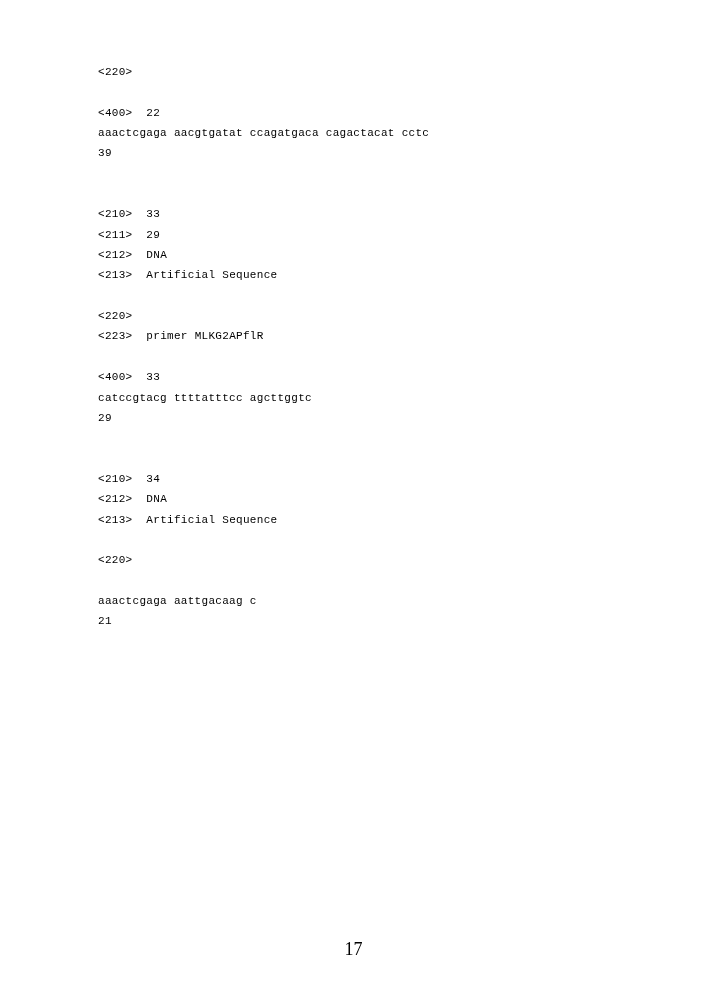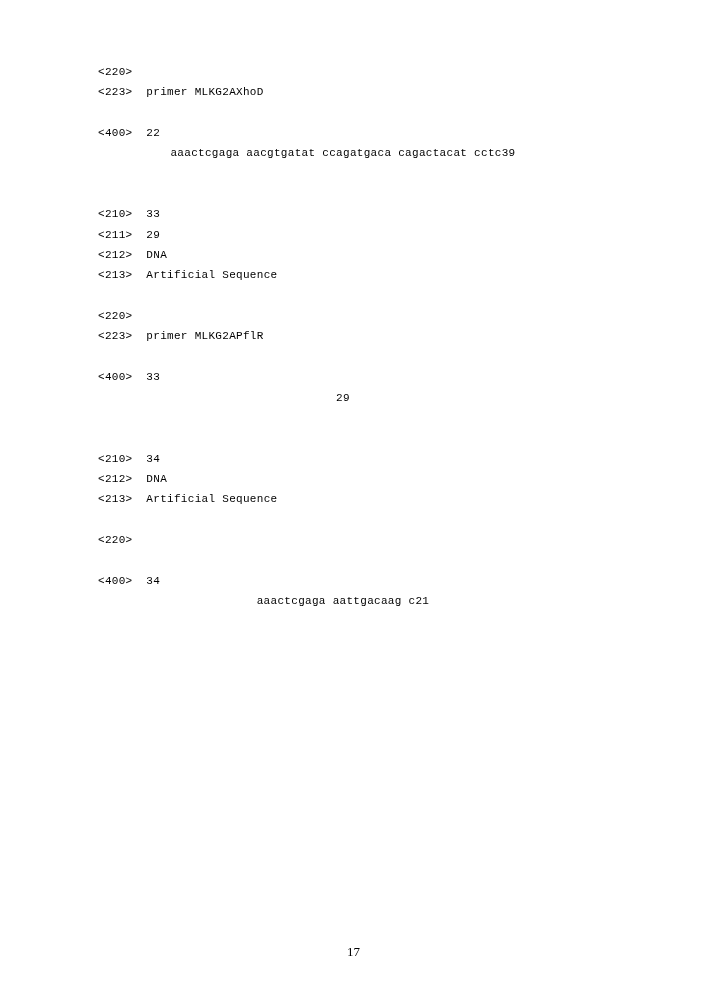--- a/index.html
+++ b/index.html
@@ -18,61 +18,60 @@
     }
     .line {
       white-space: pre;
       letter-spacing: 0.3px;
     }
     .seq-line {
       display: flex;
       justify-content: center;
       white-space: pre;
       letter-spacing: 0.3px;
+      flex-direction: column;
     }
     .page-number {
       position: absolute;
       bottom: 40px;
       left: 0;
       width: 100%;
       text-align: center;
       font-family: "Times New Roman", Times, serif;
-      font-size: 13px;
+      font-size: 18px;
     }
   </style>
 </head>
 <body>
 
 <div class="content">
 
   <div class="line"><span>&lt;220&gt;</span></div>
-  <div class="line"><span>&lt;223&gt;</span>  <span>primer MLKG2AXhoD</span></div>
   <div class="line"> </div>
   <div class="line"><span>&lt;400&gt;</span>  <span>22</span></div>
   <div class="seq-line"><span>aaactcgaga aacgtgatat ccagatgaca cagactacat cctc</span><span>39</span></div>
   <div class="line"> </div>
   <div class="line"> </div>
 
   <div class="line"><span>&lt;210&gt;</span>  <span>33</span></div>
   <div class="line"><span>&lt;211&gt;</span>  <span>29</span></div>
   <div class="line"><span>&lt;212&gt;</span>  <span>DNA</span></div>
   <div class="line"><span>&lt;213&gt;</span>  <span>Artificial Sequence</span></div>
   <div class="line"> </div>
   <div class="line"><span>&lt;220&gt;</span></div>
   <div class="line"><span>&lt;223&gt;</span>  <span>primer MLKG2APflR</span></div>
   <div class="line"> </div>
   <div class="line"><span>&lt;400&gt;</span>  <span>33</span></div>
-  <div class="seq-line"><span>29</span></div>
+  <div class="seq-line"><span>catccgtacg ttttatttcc agcttggtc</span><span>29</span></div>
   <div class="line"> </div>
   <div class="line"> </div>
 
   <div class="line"><span>&lt;210&gt;</span>  <span>34</span></div>
   <div class="line"><span>&lt;212&gt;</span>  <span>DNA</span></div>
   <div class="line"><span>&lt;213&gt;</span>  <span>Artificial Sequence</span></div>
   <div class="line"> </div>
   <div class="line"><span>&lt;220&gt;</span></div>
   <div class="line"> </div>
-  <div class="line"><span>&lt;400&gt;</span>  <span>34</span></div>
   <div class="seq-line"><span>aaactcgaga aattgacaag c</span><span>21</span></div>
 
 </div>
 
 <div class="page-number">17</div>
 
 </body></html>

